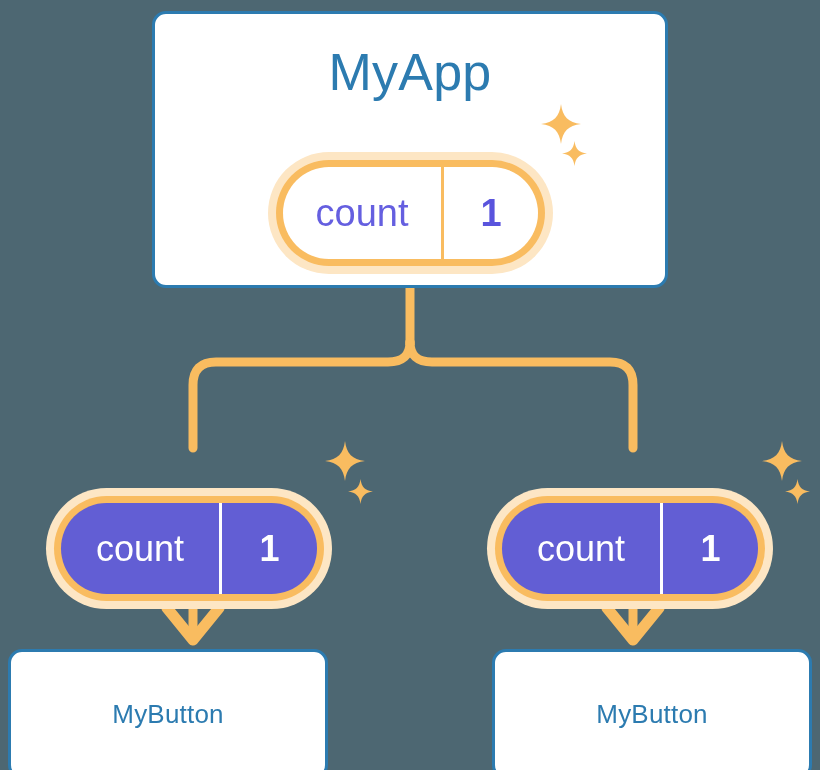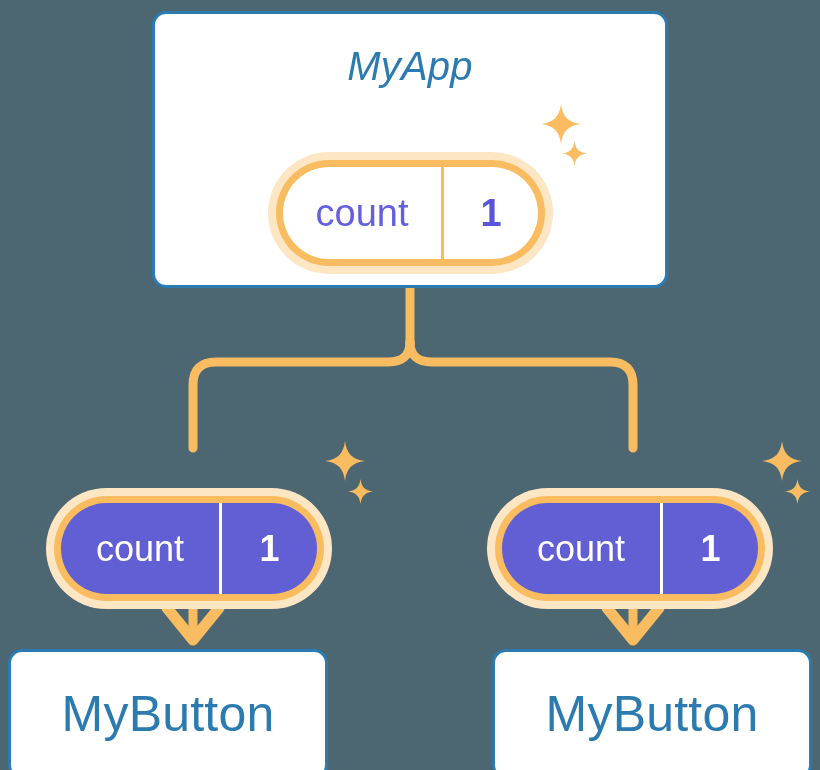--- a/index.html
+++ b/index.html
@@ -50,30 +50,29 @@
   }
 
   #card-myapp {
     left: 152px;
     top: 11px;
     width: 516px;
     height: 277px;
   }
   #card-myapp .card-title {
     margin-top: 32px;
-    font-size: 40px;
-    font-style: italic;
+    font-size: 52px;
   }
 
   .card-button {
     height: 130px;
     align-items: center;
   }
   .card-button .card-title {
-    font-size: 50px;
+    font-size: 26px;
   }
   #card-button-left {
     left: 8px;
     top: 649px;
     width: 320px;
   }
   #card-button-right {
     left: 492px;
     top: 649px;
     width: 320px;

